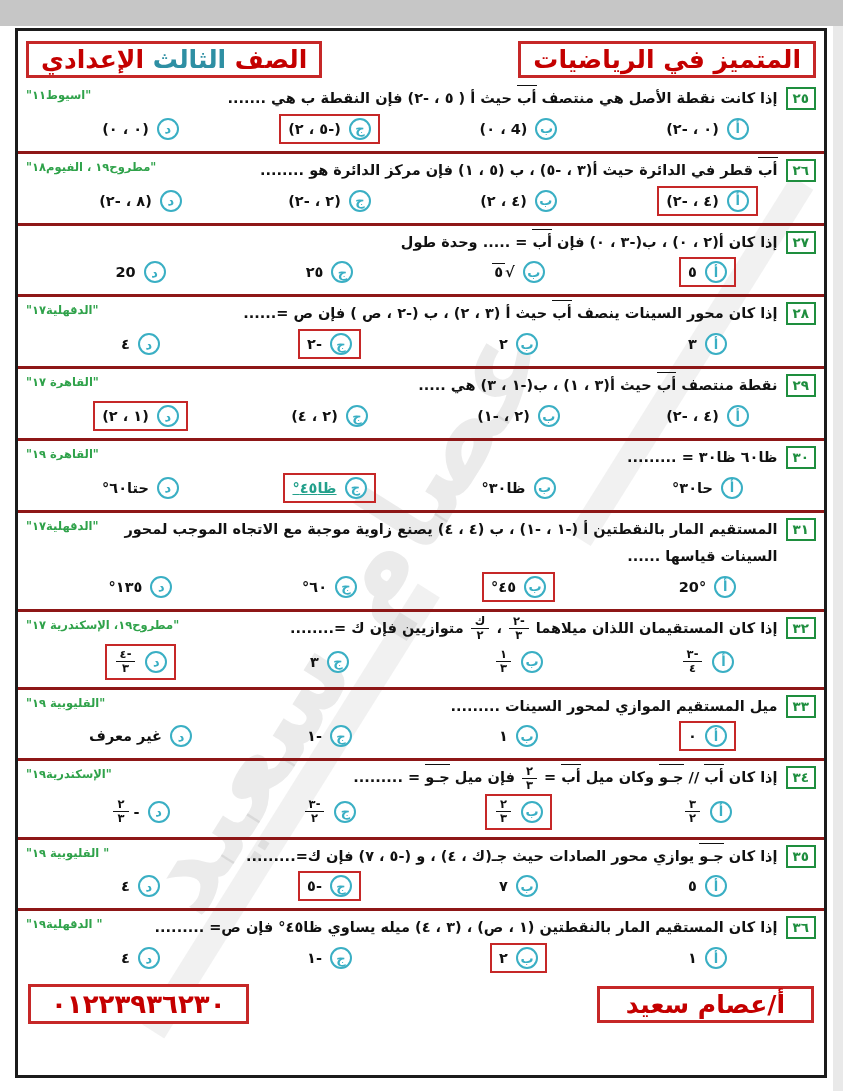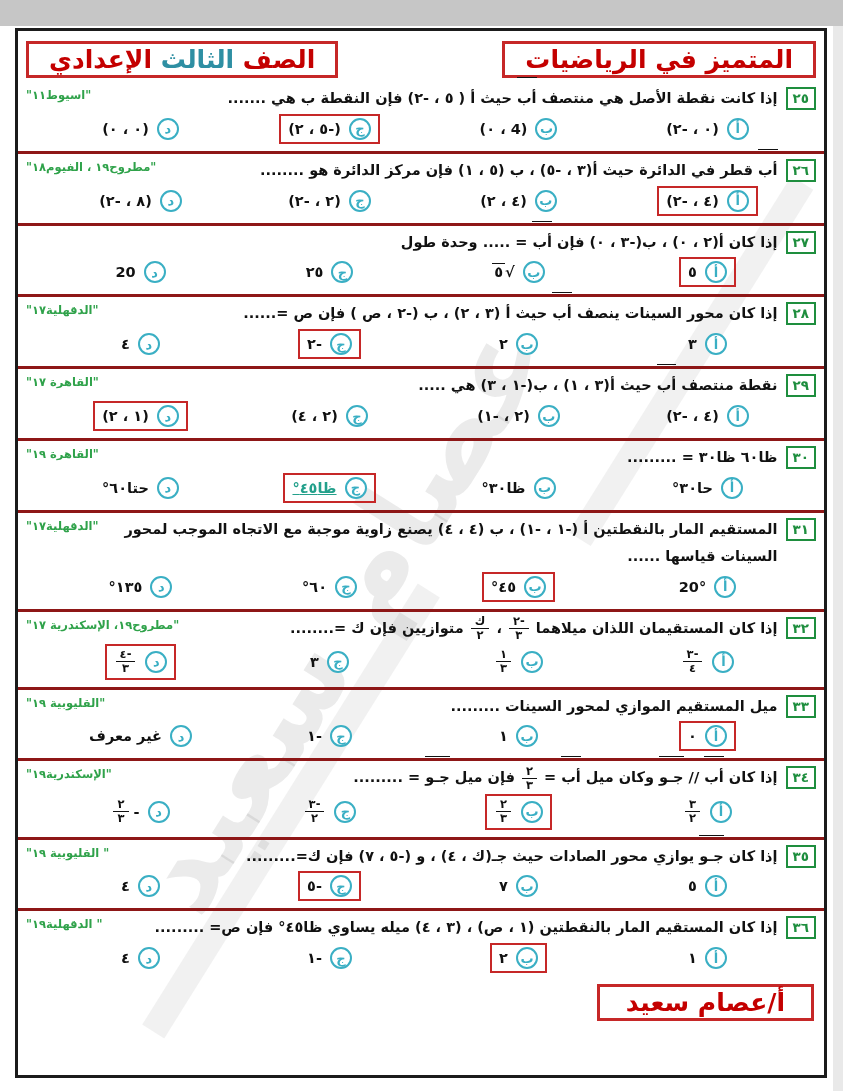--- a/index.html
+++ b/index.html
@@ -5,40 +5,40 @@
   * { margin:0; padding:0; box-sizing:border-box; }
   html,body { width:843px; height:1091px; background:#ffffff; font-family:"DejaVu Sans", sans-serif; overflow:hidden; }
   .scan-strip { position:absolute; top:0; left:0; width:843px; height:26px; background:#c6c6c6; }
   .scan-side { position:absolute; top:26px; right:0; width:10px; height:1065px; background:#e9e9e9; }
   .page { position:absolute; top:28px; left:15px; width:812px; height:1050px; background:#fff;
           border:3px solid #1b1b1b; overflow:hidden; }
   .watermark { position:absolute; top:56%; left:40%; transform:translate(-50%,-50%) rotate(-58deg);
                font-size:118px; font-weight:bold; color:rgba(110,110,110,0.14); white-space:nowrap; z-index:0; pointer-events:none; }
   .streak { position:absolute; width:26px; height:420px; background:rgba(120,120,120,0.10); transform:rotate(32deg); z-index:0; }
   .header { position:relative; z-index:1; display:flex; justify-content:space-between; align-items:flex-start; padding:10px 8px 4px 8px; }
-  .hbox { border:3px solid #c62828; padding:1px 20px; font-weight:bold; font-size:25px; background:#fff; }
+  .hbox { border:3px solid #c62828; padding:1px 12px; font-weight:bold; font-size:25px; background:#fff; }
   .title-box { color:#c40000; }
   .grade-box .red { color:#c40000; }
   .grade-box .teal { color:#2e8fa3; }
   .questions { position:relative; z-index:1; }
   .q { position:relative; padding:3px 8px 4px 8px; }
   .q + .q { border-top:3px solid #8e1717; }
   .q-head { display:flex; align-items:flex-start; gap:8px; }
   .q-num { flex:0 0 auto; border:2px solid #1e8e3e; color:#1e8e3e; font-weight:bold; font-size:13.5px;
            padding:0 5px; line-height:1.4; margin-top:2px; background:#fff; }
   .q-text { flex:1 1 auto; font-weight:bold; font-size:14.5px; color:#111; line-height:1.85; }
   .q-tag { flex:0 0 auto; color:#2fa24a; font-size:11.5px; font-weight:bold; white-space:nowrap; margin-top:3px; }
   .q-options { display:grid; grid-template-columns:repeat(4,1fr); align-items:center; padding:2px 14px 3px 20px; min-height:34px; }
   .opt { justify-self:center; display:flex; align-items:center; gap:8px; font-weight:bold; font-size:14.5px; color:#111; }
   .opt.boxed { border:2.5px solid #c62828; padding:2px 7px; }
   .opt-badge { display:inline-flex; width:22px; height:22px; border:2px solid #3aafc4; border-radius:50%;
                align-items:center; justify-content:center; color:#3aafc4; font-weight:bold; font-size:13px; flex:0 0 auto; background:#fff; }
   .opt-val { display:inline-flex; align-items:center; gap:3px; }
   .val-teal { color:#23a08b;text-decoration:underline; }
-  .over { border-top:1.8px solid #111; padding-top:12px; }
+  .over { border-top:1.8px solid #111; padding-top:4px; }
   .frac { display:inline-flex; flex-direction:column; align-items:center; vertical-align:middle; font-size:11.5px; line-height:1.15; margin:0 2px; }
   .frac .num { border-bottom:1.6px solid #111; padding:0 4px; }
   .frac .den { padding:0 2px; }
   .sqrt { display:inline-block; }
   .sqrt .rad { font-weight:bold; }
   .sqrt .under { border-top:1.8px solid #111; padding:0 2px; }
   .footer { position:relative; z-index:1; display:flex; justify-content:space-between; align-items:center; padding:4px 10px 6px 10px; }
   .fbox { border:3px solid #c62828; font-weight:bold; background:#fff; }
   .name-box { color:#c40000; font-size:25px; padding:1px 26px; }
   .phone-box { color:#c40000; font-size:26px; padding:2px 20px; letter-spacing:3px; }
@@ -487,14 +487,15 @@
             <span class="opt-val">
               <span>٤</span>
             </span>
           </div>
         </div>
       </div>
     </div>
 
   <div class="footer">
     <div class="fbox name-box">أ/عصام سعيد</div>
+    <div class="fbox phone-box">٠١٢٢٣٩٣٦٢٣٠</div>
   </div>
 </div>
 
 </body></html>

